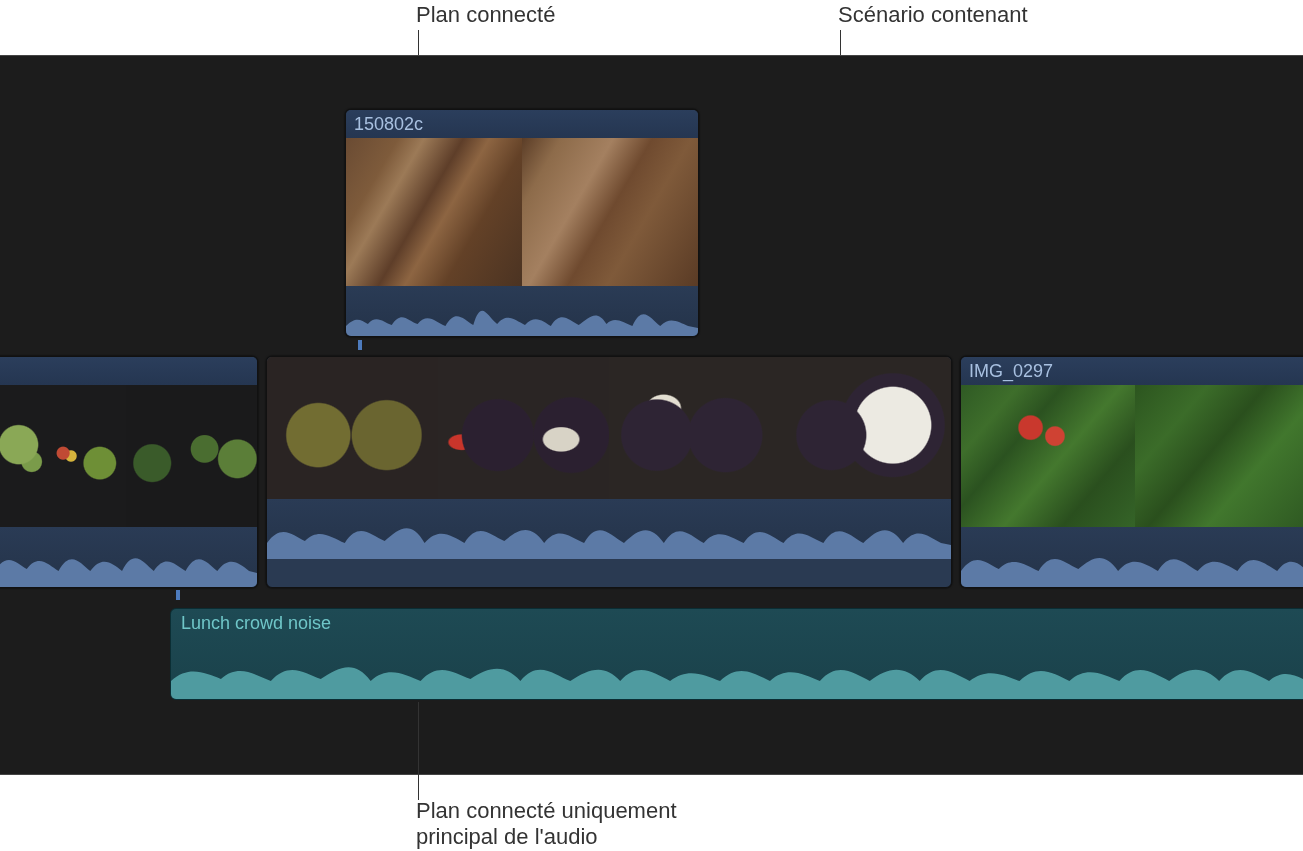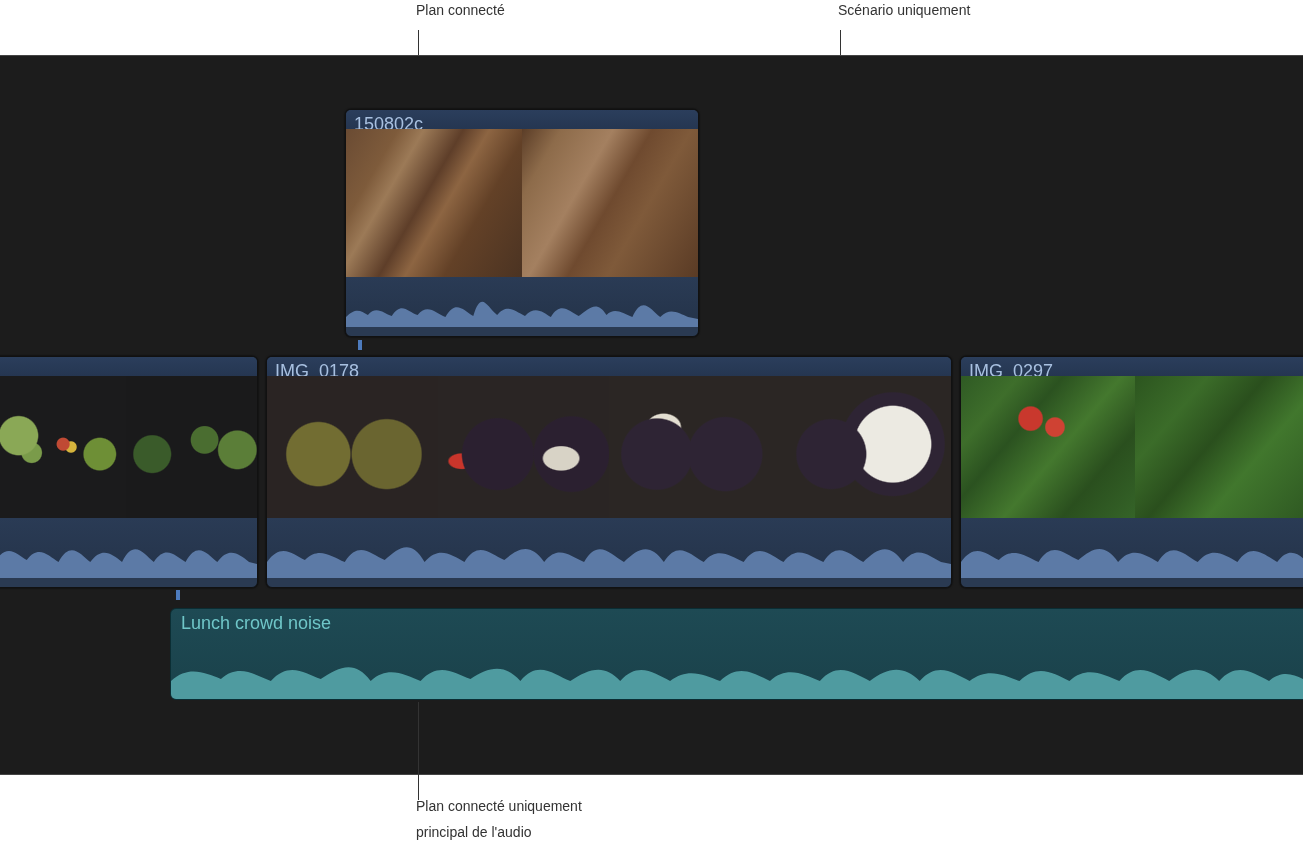--- a/index.html
+++ b/index.html
@@ -8,21 +8,21 @@
     background: #ffffff;
     width: 1303px;
     height: 851px;
     position: relative;
     overflow: hidden;
   }
 
   
   .label {
     position: absolute;
-    font-size: 14px;
+    font-size: 22px;
     color: #333;
     font-weight: 400;
   }
   .label-line {
     position: absolute;
     background: #333;
     width: 1px;
   }
 
   
@@ -41,21 +41,21 @@
   .clip {
     position: absolute;
     border-radius: 6px;
     overflow: hidden;
     background: #2a3a52;
     border: 1px solid #111;
     box-shadow: 0 0 2px #000;
   }
 
   .clip-header {
-    height: 19px;
+    height: 28px;
     background: linear-gradient(#2b3e5c, #253651);
     color: #a8c0e0;
     font-size: 18px;
     padding: 4px 8px 0 8px;
     white-space: nowrap;
     overflow: hidden;
   }
 
   .clip-filmstrip {
     height: calc(100% - 88px);
@@ -153,21 +153,21 @@
     linear-gradient(130deg,#2f5a24 0%, #3e6e2b 20%, #2b5220 35%, #44782e 55%, #2a4f1e 75%, #356428 100%); }
   .t-chili2 { background:
     linear-gradient(130deg,#2c551f 0%, #3b6c29 25%, #2a4f1d 45%, #41772d 65%, #2e5822 100%); }
 </style>
 </head>
 <body>
 
 <div class="label" style="left:416px; top:2px;">Plan connecté</div>
 <div class="label-line" style="left:418px; top:30px; height:78px;"></div>
 
-<div class="label" style="left:838px; top:2px;">Scénario uniquement</div>
+<div class="label" style="left:838px; top:2px;">Scénario contenant</div>
 <div class="label-line" style="left:840px; top:30px; height:328px;"></div>
 
 <div class="timeline-outer">
 
   <div class="clip" style="left:345px; top:53px; width:354px; height:228px;">
     <div class="clip-header">150802c</div>
     <div class="clip-filmstrip small">
       <div class="thumb t-people1"></div>
       <div class="thumb t-people2"></div>
     </div>
@@ -187,21 +187,20 @@
       <div class="thumb t-veg1b"></div>
     </div>
     <div class="clip-audio">
       <svg viewBox="0 0 264 60" preserveAspectRatio="none">
         <path fill="#5c7aa6" d="M0,44 C12,24 22,36 32,42 C44,26 54,38 64,44 C76,22 86,36 96,44 C108,28 118,36 128,44 C140,20 150,36 160,44 C172,26 182,38 192,44 C204,22 214,36 224,44 C236,28 246,36 256,44 L264,46 L264,60 L0,60 Z"></path>
       </svg>
     </div>
   </div>
 
   <div class="clip" style="left:266px; top:300px; width:686px; height:232px;">
-    <div class="clip-header">IMG_0178</div>
     <div class="clip-filmstrip">
       <div class="thumb t-grapes1"></div>
       <div class="thumb t-grapes2"></div>
       <div class="thumb t-grapes3"></div>
       <div class="thumb t-grapes4"></div>
     </div>
     <div class="clip-audio">
       <svg viewBox="0 0 686 60" preserveAspectRatio="none">
         <path fill="#5c7aa6" d="M0,44 C14,24 26,36 38,42 C52,28 64,38 78,44 C92,22 104,36 118,42 C132,30 144,20 158,44 C172,28 184,36 198,44 C212,22 224,36 238,42 C252,30 264,24 278,44 C292,26 304,38 318,44 C332,20 344,36 358,44 C372,30 384,24 398,44 C412,22 424,36 438,44 C452,28 464,38 478,44 C492,24 504,36 518,44 C532,26 544,38 558,44 C572,22 584,36 598,44 C612,30 624,24 638,44 C652,26 664,38 676,44 L686,46 L686,60 L0,60 Z"></path>
       </svg>

